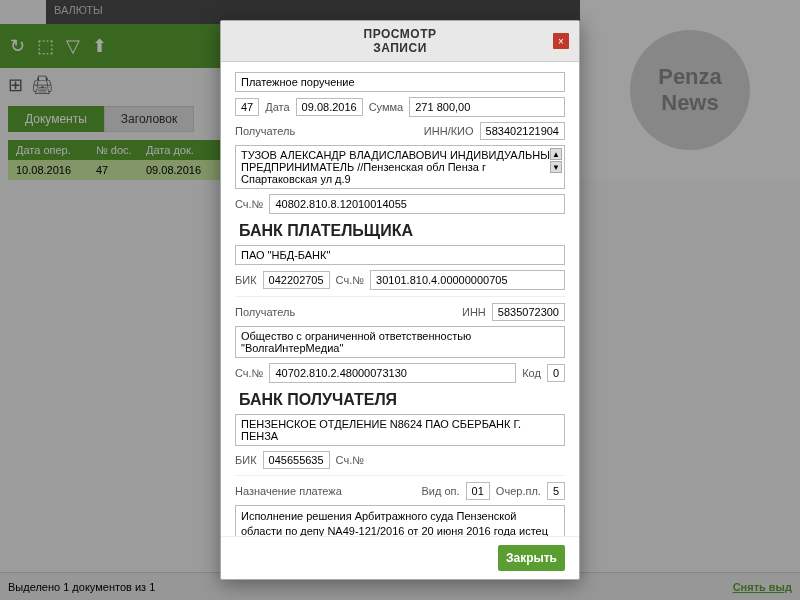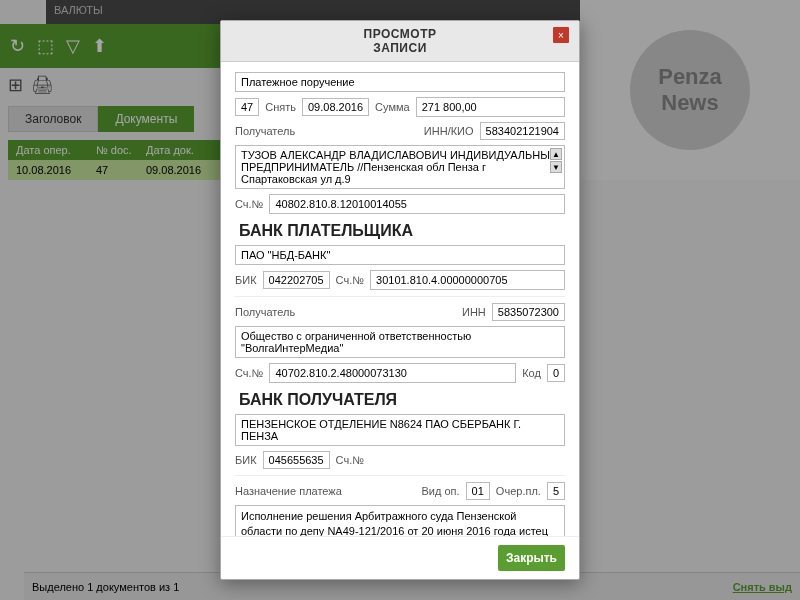--- a/index.html
+++ b/index.html
@@ -105,21 +105,20 @@
       left: 0;
       right: 0;
       background: #e8e8e8;
       border-top: 1px solid #ccc;
       display: flex;
       align-items: center;
       justify-content: space-between;
       padding: 4px 8px;
       font-size: 11px;
       height: 28px;
-      margin-left: 24px;
     }
 
     .status-link {
       color: #5a9e32;
       text-decoration: underline;
       cursor: pointer;
       font-weight: bold;
     }
 
     
@@ -177,21 +176,21 @@
       box-shadow: 0 4px 20px rgba(0,0,0,0.4);
       display: flex;
       flex-direction: column;
     }
 
     .modal-header {
       background: #e8e8e8;
       border-bottom: 1px solid #ccc;
       padding: 6px 10px;
       display: flex;
-      align-items: flex-start;
+      align-items: center;
       justify-content: space-between;
     }
 
     .modal-title {
       font-size: 12px;
       font-weight: bold;
       color: #333;
       text-align: center;
       flex: 1;
       letter-spacing: 0.5px;
@@ -344,25 +343,25 @@
     <span class="toolbar-icon">▽</span>
     <span class="toolbar-icon">⬆</span>
   </div>
 
   <div class="secondary-toolbar">
     <span class="secondary-toolbar-icon">⊞</span>
     <span class="secondary-toolbar-icon">🖨</span>
   </div>
 
   <div class="tabs-bar">
+    <div class="tab active">
+      <span>Документы</span>
+    </div>
     <div class="tab">
       <span>Заголовок</span>
-    </div>
-    <div class="tab active">
-      <span>Документы</span>
     </div>
   </div>
 
   <div class="table-header">
     <span>Дата опер.</span>
     <span>№ doc.</span>
     <span>Дата дoк.</span>
     <span>ВО</span>
     <span></span>
     <span>Дебет</span>
@@ -409,21 +408,21 @@
     </div>
 
     <div class="modal-body">
 
       <div class="field-box-full">
         <span>Платежное поручение</span>
       </div>
 
       <div class="row-inline">
         <div class="small-box">47</div>
-        <span class="field-label">Снять</span>
+        <span class="field-label">Дата</span>
         <div class="small-box">09.08.2016</div>
         <span class="field-label">Сумма</span>
         <div class="big-box">271 800,00</div>
       </div>
 
       <div class="row-inline">
         <span class="field-label">Получатель</span>
         <span style="flex:1"></span>
         <span class="field-label">ИНН/КИО</span>
         <div class="small-box">583402121904</div>

